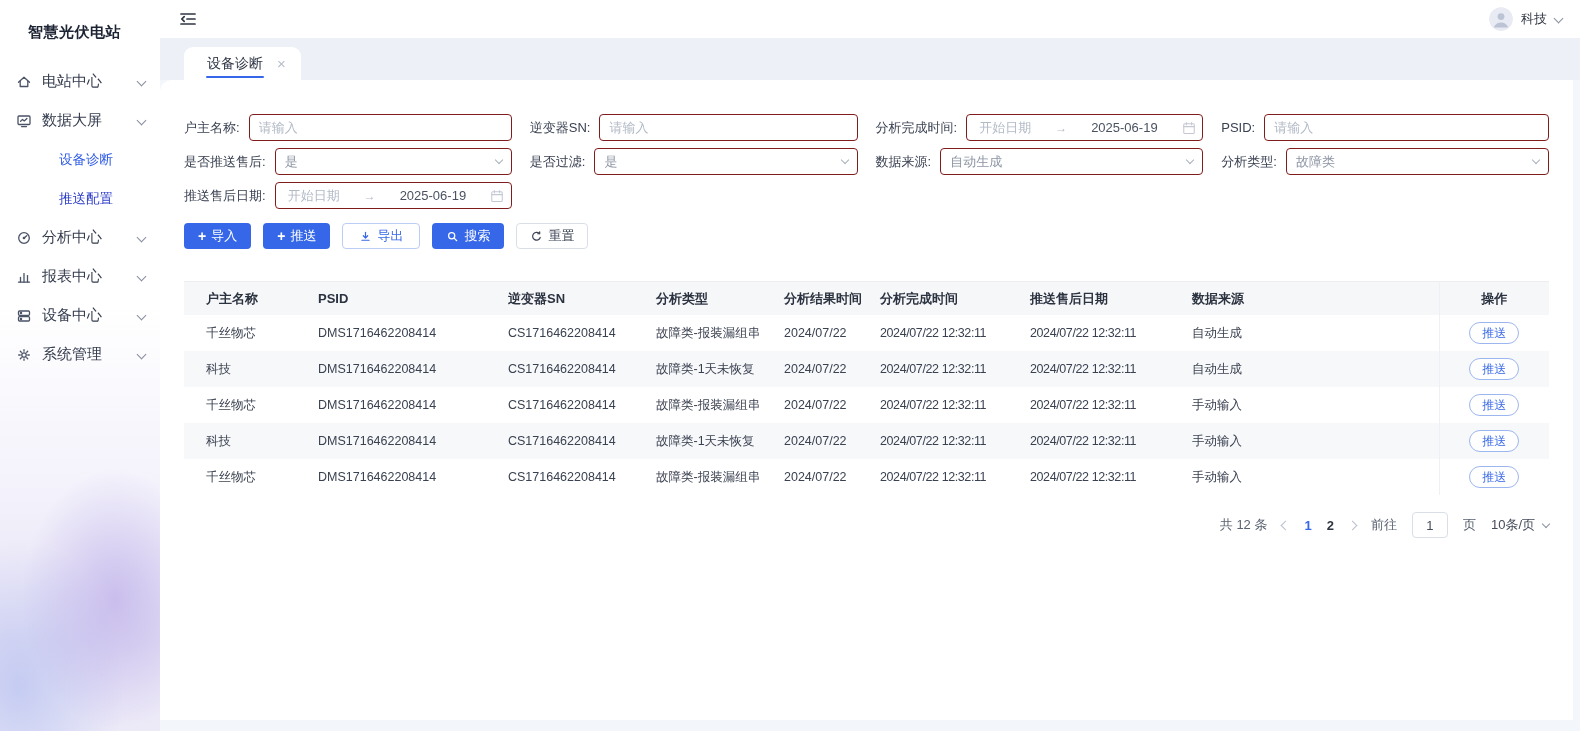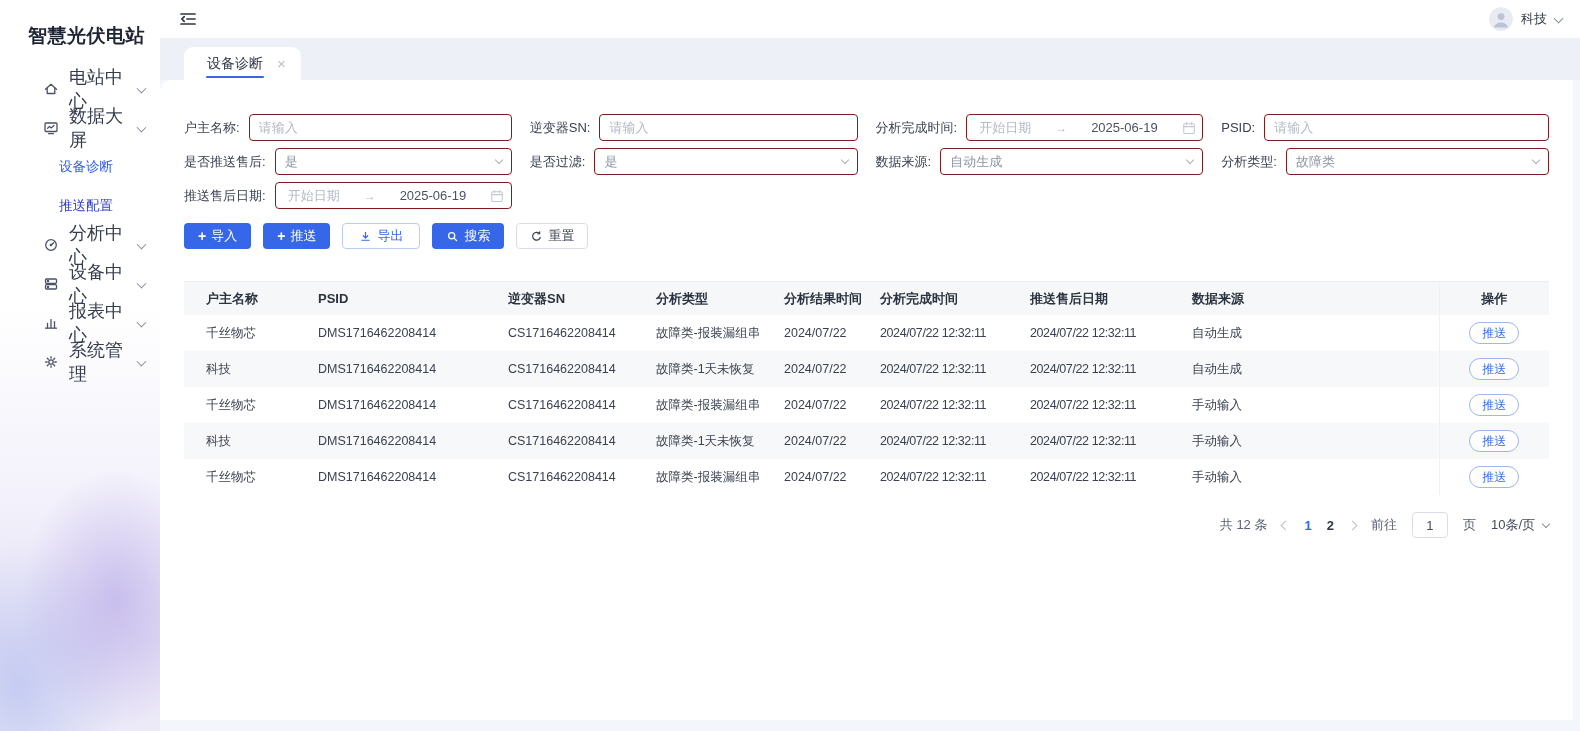--- a/index.html
+++ b/index.html
@@ -10,23 +10,23 @@
     -webkit-font-smoothing:antialiased;
   }
   
   .sidebar{
     position:absolute;left:0;top:0;width:160px;height:731px;z-index:3;
     background:
       radial-gradient(130px 180px at 72% 82%, rgba(168,150,227,.50), rgba(168,150,227,0) 72%),
       radial-gradient(150px 210px at 12% 94%, rgba(147,168,236,.42), rgba(147,168,236,0) 70%),
       linear-gradient(180deg,#ffffff 0%,#ffffff 42%,#f3f1fb 68%,#e6e2f5 88%,#edeaf8 100%);
   }
-  .logo{padding:23px 0 0 28px;font-size:19px;font-weight:700;color:#1d2433;letter-spacing:.5px;}
+  .logo{padding:23px 0 0 28px;font-size:15px;font-weight:700;color:#1d2433;letter-spacing:.5px;}
   .menu{margin-top:20px;}
-  .menu-item{display:flex;align-items:center;height:39px;padding:0 15px 0 43px;font-size:18px;color:#353c4e;cursor:pointer;justify-content:flex-end;}
+  .menu-item{display:flex;align-items:center;height:39px;padding:0 15px 0 16px;font-size:15px;color:#353c4e;cursor:pointer;justify-content:flex-end;}
   .menu-item svg{width:16px;height:16px;margin-right:10px;stroke:#4a5266;fill:none;stroke-width:1.3;stroke-linecap:round;stroke-linejoin:round;flex:0 0 auto;}
   .menu-item.active{color:#2f5ce6;}
   .menu-item.active svg{stroke:#2f5ce6;}
   .menu-item .chev{margin-left:auto;color:#868d9e;}
   .menu-item.active .chev{color:#2f5ce6;}
   .sub-item{display:flex;align-items:center;height:39px;padding-left:59px;font-size:13.5px;color:#353c4e;cursor:pointer;}
   .sub-item.active{color:#2f5ce6;font-weight:500;}
   .sub-item.alt{color:#2b3cc9;font-weight:500;}
   .chev{display:inline-block;width:6px;height:6px;border-right:1.5px solid currentColor;border-bottom:1.5px solid currentColor;transform:rotate(45deg);}
   .chev.up{transform:rotate(-135deg);}
@@ -132,37 +132,37 @@
           <circle cx="8" cy="8" r="5.3"></circle>
           <path d="M8 8l2.7-2.3"></path>
           <circle cx="8" cy="8" r=".7"></circle>
         </svg>
       <span>分析中心</span>
       <span class="chev"></span>
     </div>
 
     <div class="menu-item">
       <svg viewBox="0 0 16 16">
+          <path d="M2.5 13.2h11"></path>
+          <path d="M4.5 13V8.4"></path>
+          <path d="M8 13V4.6"></path>
+          <path d="M11.5 13V6.6"></path>
+        </svg>
+      <span>报表中心</span>
+      <span class="chev"></span>
+    </div>
+
+    <div class="menu-item">
+      <svg viewBox="0 0 16 16">
           <rect x="2.5" y="3" width="11" height="4.3" rx="1"></rect>
           <rect x="2.5" y="8.7" width="11" height="4.3" rx="1"></rect>
           <circle cx="5" cy="5.1" r=".6"></circle>
           <circle cx="5" cy="10.9" r=".6"></circle>
         </svg>
       <span>设备中心</span>
-      <span class="chev"></span>
-    </div>
-
-    <div class="menu-item">
-      <svg viewBox="0 0 16 16">
-          <path d="M2.5 13.2h11"></path>
-          <path d="M4.5 13V8.4"></path>
-          <path d="M8 13V4.6"></path>
-          <path d="M11.5 13V6.6"></path>
-        </svg>
-      <span>报表中心</span>
       <span class="chev"></span>
     </div>
 
     <div class="menu-item">
       <svg viewBox="0 0 16 16">
           <circle cx="8" cy="8" r="2.2"></circle>
           <path d="M8 2.7v1.5M8 11.8v1.5M2.7 8h1.5M11.8 8h1.5M4.3 4.3l1 1M10.7 10.7l1 1M11.7 4.3l-1 1M5.3 10.7l-1 1"></path>
         </svg>
       <span>系统管理</span>
       <span class="chev"></span>

